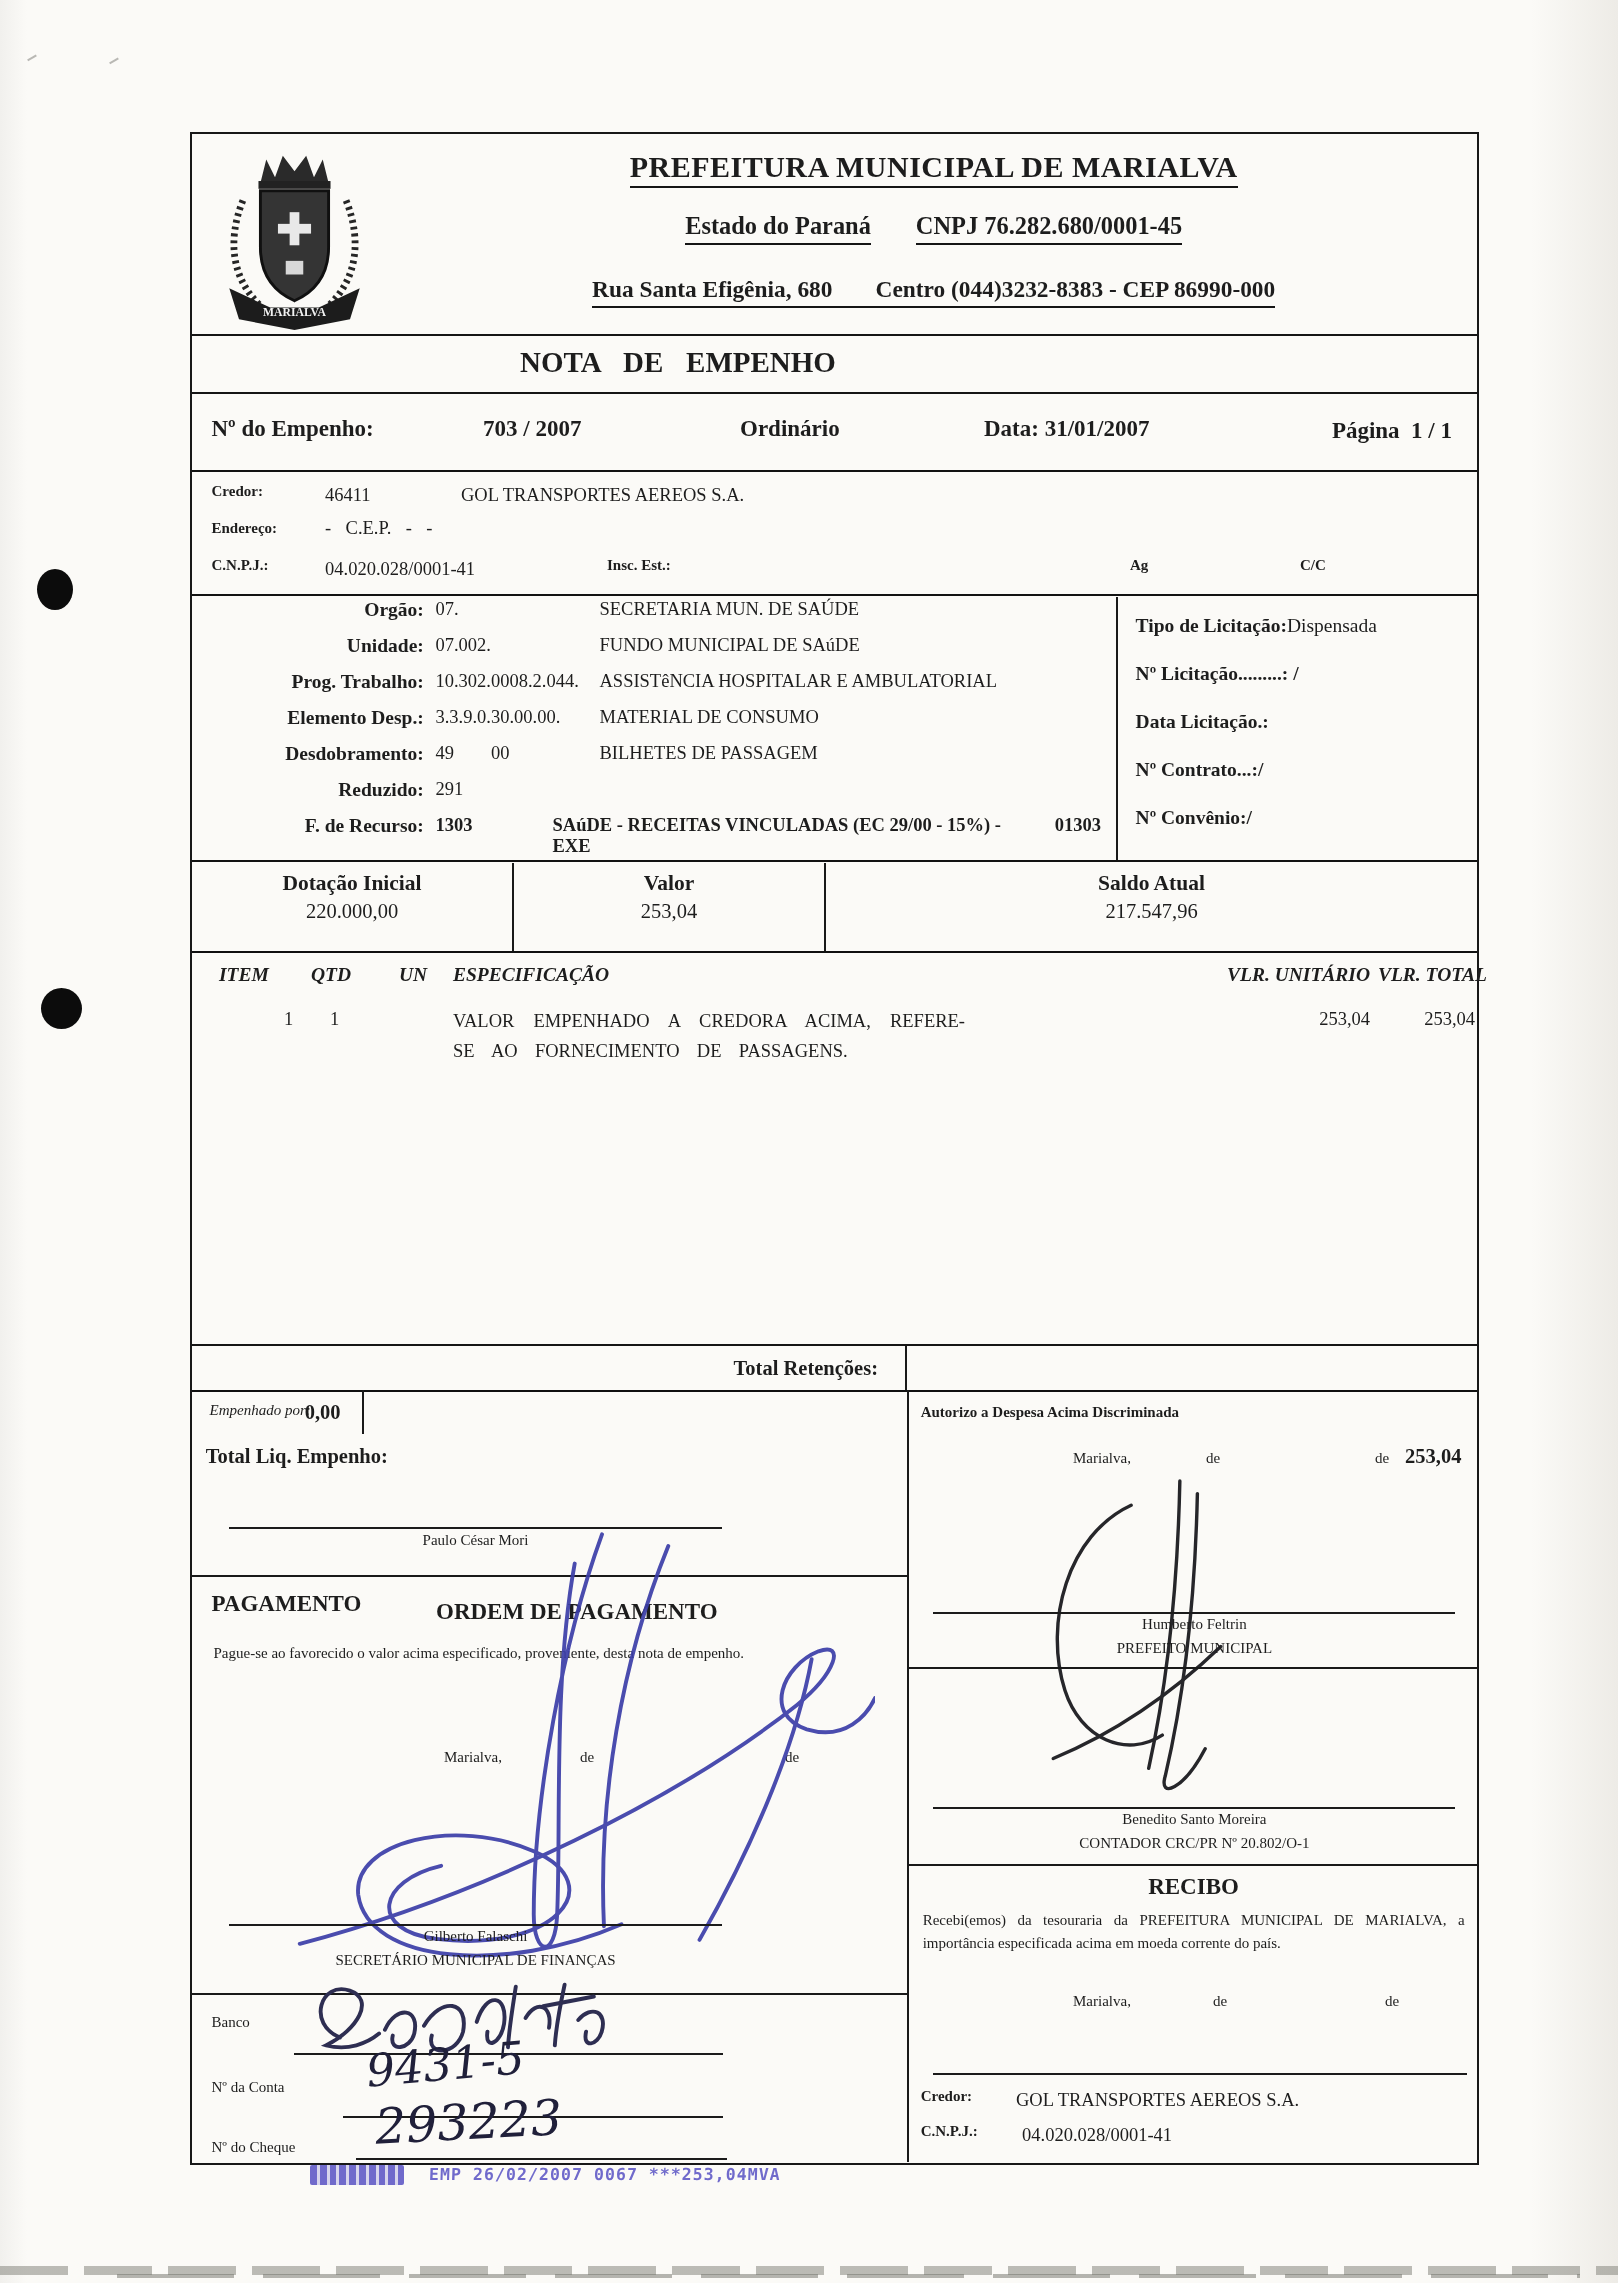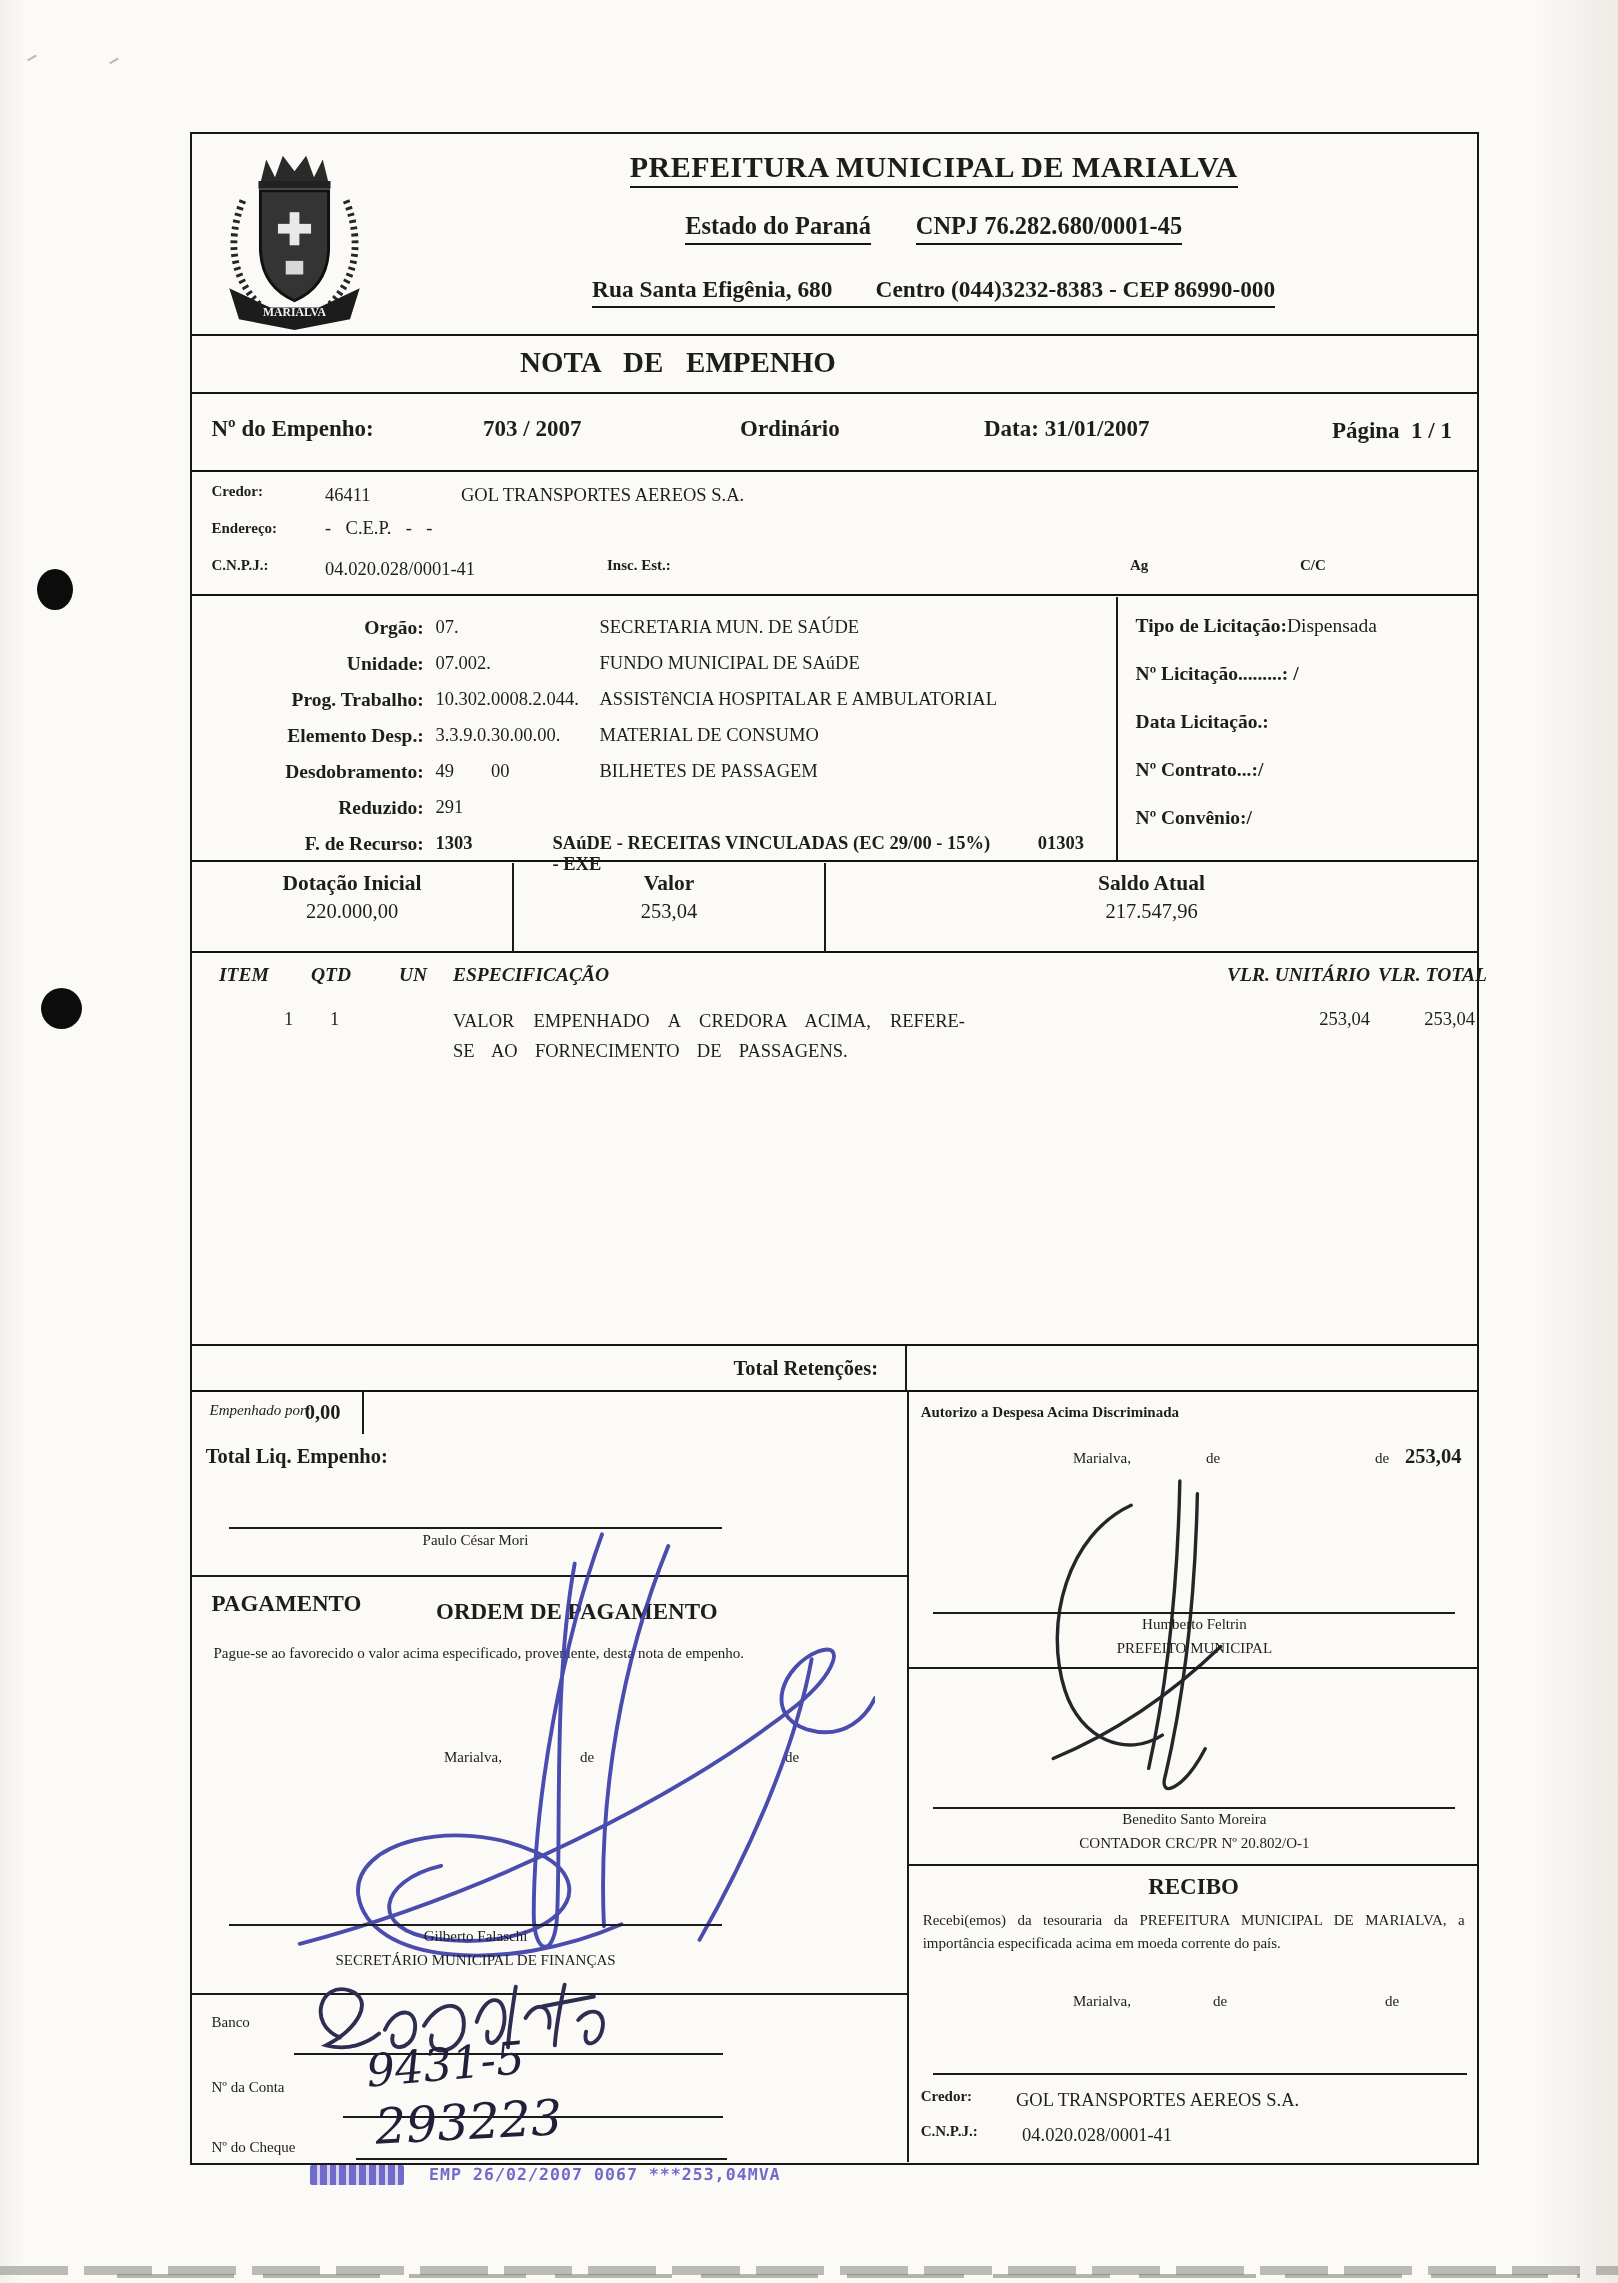--- a/index.html
+++ b/index.html
@@ -19,21 +19,21 @@
   .hdr-title{font-size:30px;letter-spacing:0.5px;}
   .hdr-sub{font-size:24.4px;}
   .hdr-addr{font-size:23.4px;}
   
   .t22{font-size:23px;} .t20{font-size:15px;} .t19{font-size:18.5px;}
   
   .orc-row{display:flex;height:36px;align-items:flex-start;padding-left:9.8px;font-size:18.5px;}
   .orc-label{width:222px;text-align:right;font-weight:bold;padding-right:11.7px;font-size:19.5px;flex:none;}
   .orc-cod{min-width:164px;white-space:pre;flex:none;}
   .orc-desc{flex:1;}
-  .orc-extra{flex:none;width:88px;text-align:right;margin-right:32px;font-weight:bold;}
+  .orc-extra{flex:none;width:88px;text-align:right;margin-right:15px;font-weight:bold;}
   .lic-row{margin:0 0 26px 15.6px;font-size:19.5px;}
   
   .dot-cell{height:100%;box-sizing:border-box;text-align:center;}
   .dot-label{font-size:21.5px;font-weight:bold;padding-top:7.8px;}
   .dot-value{font-size:20.5px;padding-top:3.9px;}
   
   .it-h{font-size:19.5px;font-weight:bold;font-style:italic;}
   .spec{text-align:justify;word-spacing:12.7px;line-height:1.6;font-size:18.5px;}
   
   .tot{font-size:20.5px;font-weight:bold;line-height:44px;}
@@ -112,21 +112,21 @@
       <span class="abs b t20" style="left:19.5px;top:47px;">Endereço:</span>
       <span class="abs t19" style="left:133px;top:45px;word-spacing:9.8px;">-  C.E.P.  -    -</span>
       <span class="abs b t20" style="left:19.5px;top:84px;">C.N.P.J.:</span>
       <span class="abs t19" style="left:133px;top:86px;">04.020.028/0001-41</span>
       <span class="abs b t20" style="left:415px;top:84px;">Insc. Est.:</span>
       <span class="abs b t20" style="left:938px;top:84px;">Ag</span>
       <span class="abs b t20" style="left:1108px;top:84px;">C/C</span>
     </div>
 
     <div class="sec" style="top:463px;height:263px;border-bottom:2.9px solid #121212;">
-      <div class="abs" style="left:0;top:0;width:926px;height:100%;border-right:2px solid #191919;padding-top:20px;box-sizing:border-box;">
+      <div class="abs" style="left:0;top:0;width:926px;height:100%;border-right:2px solid #191919;padding-top:2px;box-sizing:border-box;">
         <div class="orc-row">
           <span class="orc-label">Orgão:</span>
           <span class="orc-cod">07.</span>
           <span class="orc-desc">SECRETARIA MUN. DE SAÚDE</span>
         </div>
         <div class="orc-row">
           <span class="orc-label">Unidade:</span>
           <span class="orc-cod">07.002.</span>
           <span class="orc-desc">FUNDO MUNICIPAL DE SAúDE</span>
         </div>

